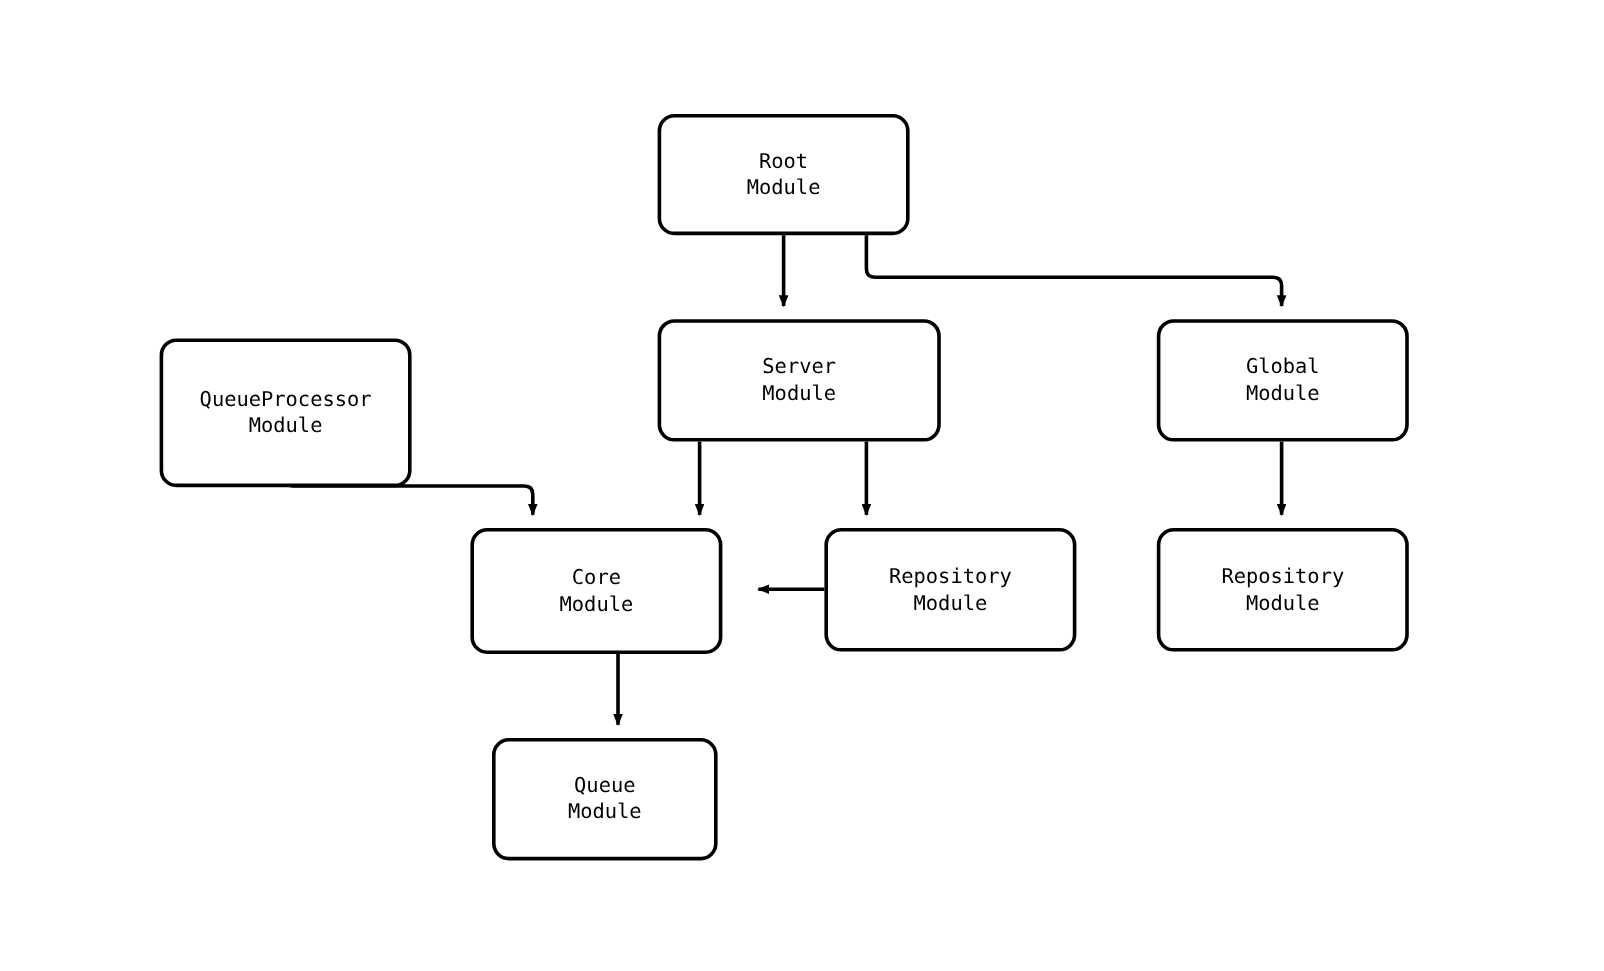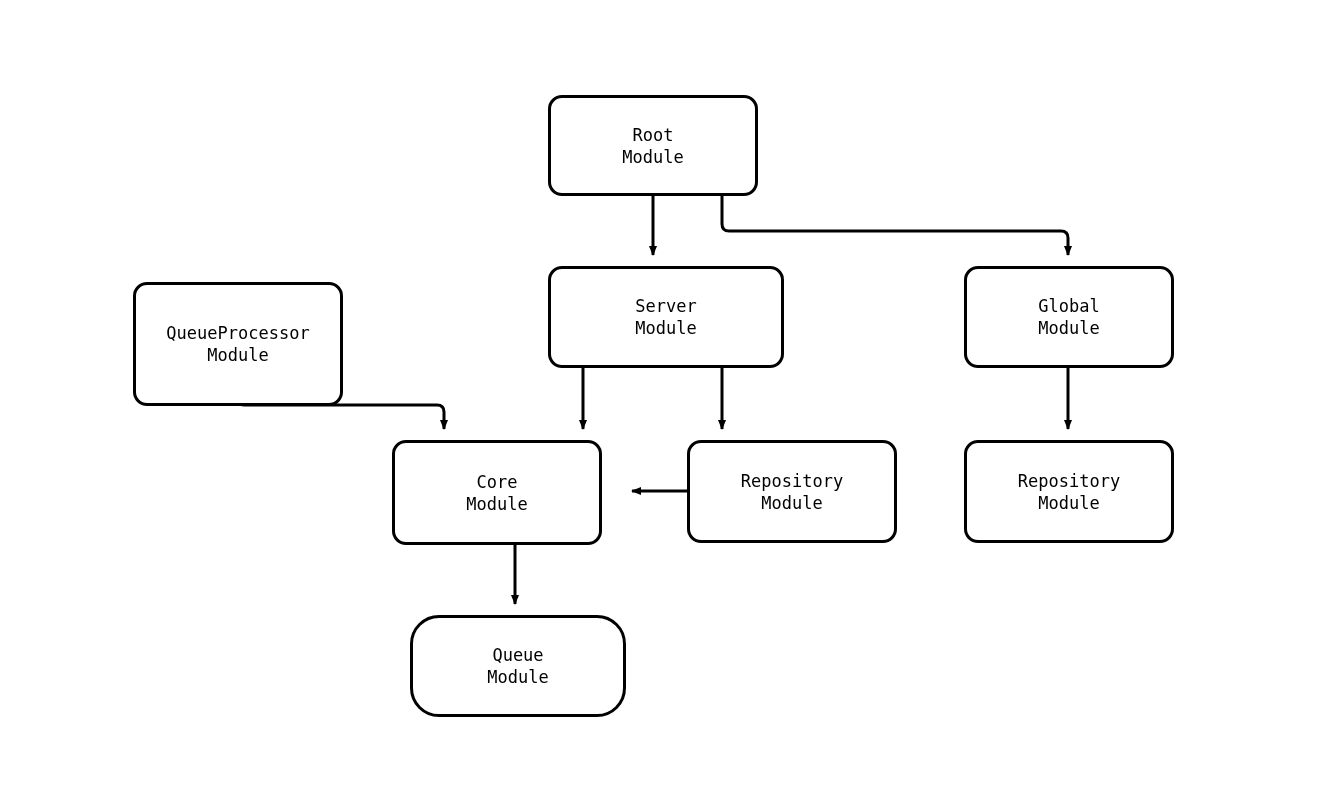--- a/index.html
+++ b/index.html
@@ -108,18 +108,18 @@
   <div class="node" style="left:687px; top:440px; width:210px; height:103px;">
     <div class="node-label">Repository</div>
     <div class="node-label">Module</div>
   </div>
 
   <div class="node" style="left:964px; top:440px; width:210px; height:103px;">
     <div class="node-label">Repository</div>
     <div class="node-label">Module</div>
   </div>
 
-  <div class="node" style="left:410px; top:615px; width:216px; height:102px;border-radius:29px;">
+  <div class="node" style="left:410px; top:615px; width:188px; height:102px;">
     <div class="node-label">Queue</div>
     <div class="node-label">Module</div>
   </div>
 
 </div>
 
 </body></html>

